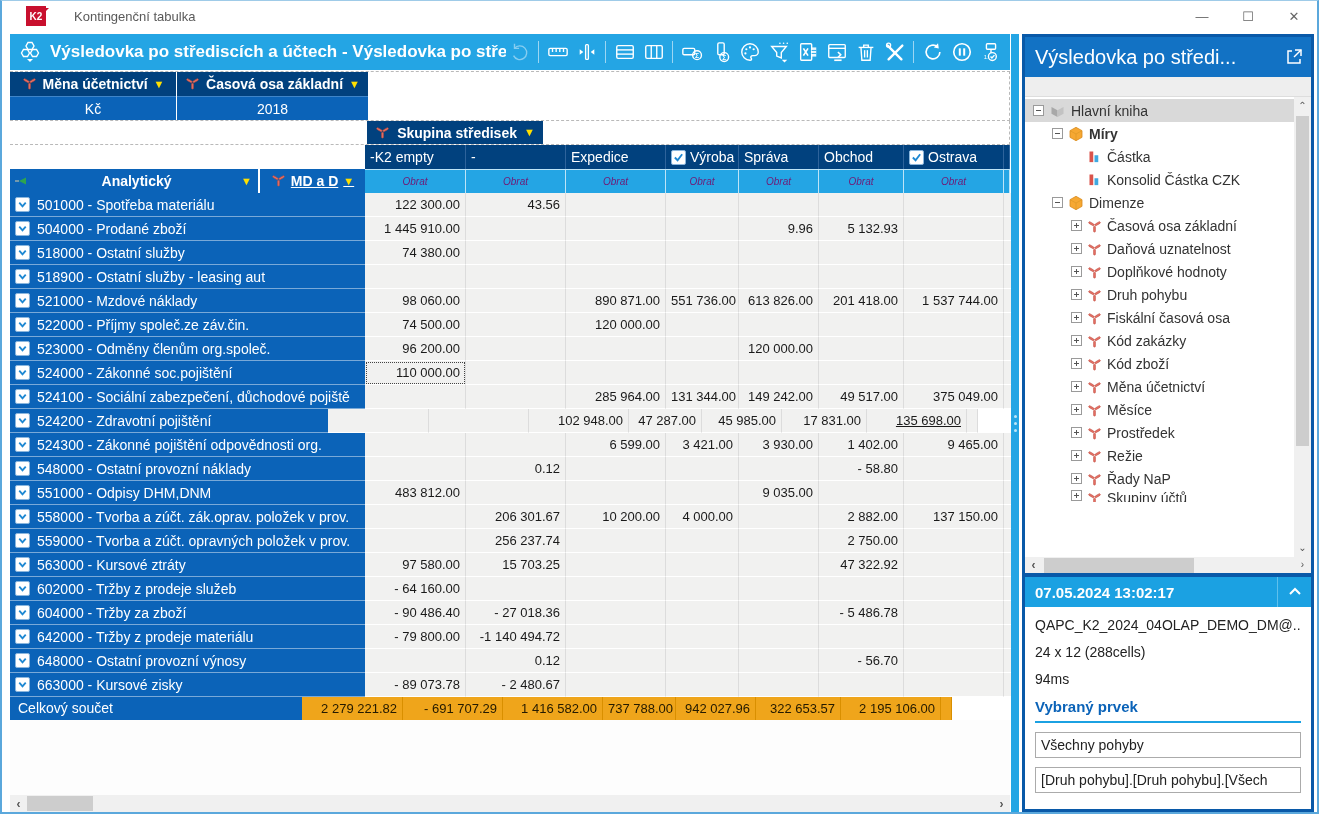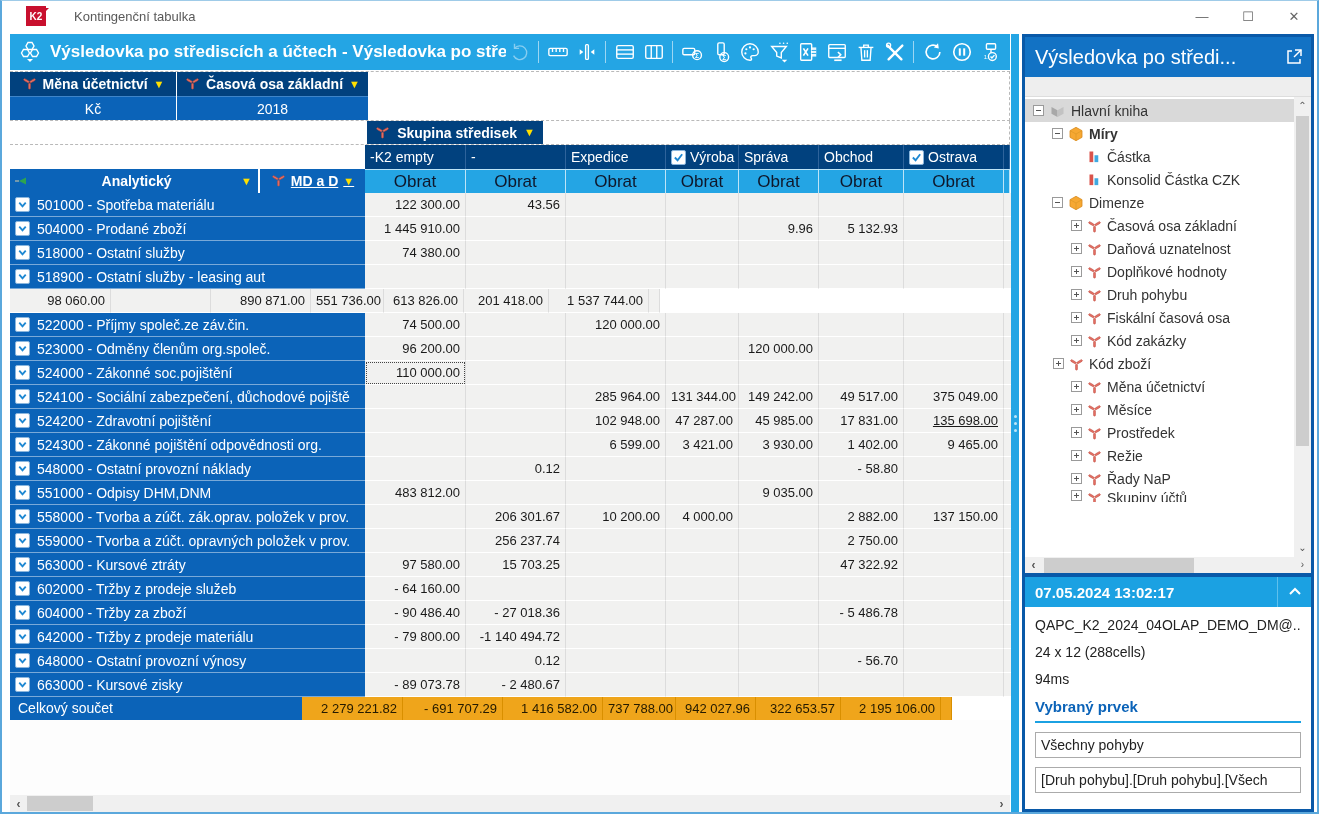--- a/index.html
+++ b/index.html
@@ -37,21 +37,21 @@
   .tri{ color:#FFE000; font-size:11px; line-height:1; }
   .coldim-zone{ height:24px; border:1px dashed #b9b9b9; border-left:none; border-top:none; display:flex; }
   .coldim-chip{ margin-left:357px; width:176px; background:#01417E; color:#fff; font-weight:bold; font-size:14px; display:flex; align-items:center; justify-content:center; gap:7px; cursor:pointer; }
 
   
   .grid{ display:flex; flex-direction:column; }
   .grow{ display:flex; }
   .cell{ flex:0 0 auto; overflow:hidden; white-space:nowrap; }
   .hdr-spacer{ background:#fff; }
   .colhdr{ background:#01417E; color:#fff; font-size:14px; line-height:24px; padding-left:5px; border-right:1px solid #2e639b; display:flex; align-items:center; gap:4px; cursor:pointer; }
-  .measure{ background:#24A5E4; color:#0f172a; font-size:17px; line-height:23px; text-align:center; border-right:1px solid rgba(255,255,255,.7); border-top:1px solid rgba(255,255,255,.7); cursor:pointer; }
+  .measure{ background:#24A5E4; color:#701a75; font-size:10px; line-height:23px; text-align:center; border-right:1px solid rgba(255,255,255,.7); border-top:1px solid rgba(255,255,255,.7); cursor:pointer;font-style:italic; }
   .cornerA,.cornerB{ background:#0B63B8; color:#fff; font-weight:bold; font-size:14px; display:flex; align-items:center; cursor:pointer; }
   .cornerA{ border-right:2px solid #fff; }
   .rowlbl{ background:#0B63B8; color:#fff; font-size:14px; display:flex; align-items:center; gap:7px; padding-left:5px; border-bottom:1px solid rgba(255,255,255,.45); cursor:pointer; }
   .dcell{ background:#F1F1F0; color:#1a1a1a; font-size:13px; line-height:23px; text-align:right; padding:0 5px; border-right:1px solid #dcdcdc; border-bottom:1px solid #fff; cursor:pointer; }
   .dcell.sel{ outline:1px dotted #444; outline-offset:-2px; }
   .totlbl{ background:#0B63B8; color:#fff; font-size:14px; line-height:23px; padding-left:8px; cursor:pointer; }
   .totcell{ background:#EFA51B; color:#241a00; font-size:13px; line-height:23px; text-align:right; padding:0 5px; border-right:1px solid #d98f00; cursor:pointer; }
   .chk{ width:15px; height:15px; background:#fff; border:1px solid #8ab6dd; border-radius:2px; display:inline-flex; align-items:center; justify-content:center; flex:0 0 15px; }
   .chk svg{ display:block; }
   .filler{ flex:1; background:#fdfdfd; }
@@ -464,20 +464,28 @@
             <div class="cell dcell" style="width: 101px; height: 24px;"></div>
             <div class="cell dcell" style="width: 100px; height: 24px;"></div>
             <div class="cell dcell" style="width: 100px; height: 24px;"></div>
             <div class="cell dcell" style="width: 73px; height: 24px;"></div>
             <div class="cell dcell" style="width: 80px; height: 24px;"></div>
             <div class="cell dcell" style="width: 85px; height: 24px;"></div>
             <div class="cell dcell" style="width: 100px; height: 24px;"></div>
             <div class="cell dcell" style="width: 6px; height: 24px;"></div>
           </div>
           <div class="grow">
+            <div class="cell rowlbl" style="width: 355px; height: 24px;">
+              <span class="chk">
+                <svg width="11" height="11" viewBox="0 0 12 12">
+                  <polyline points="2.5,4 6,8 9.5,4" fill="none" stroke="#1E88D2" stroke-width="2"></polyline>
+                </svg>
+              </span>
+              <span>521000 - Mzdové náklady</span>
+            </div>
             <div class="cell dcell" style="width: 101px; height: 24px;">98 060.00</div>
             <div class="cell dcell" style="width: 100px; height: 24px;"></div>
             <div class="cell dcell" style="width: 100px; height: 24px;">890 871.00</div>
             <div class="cell dcell" style="width: 73px; height: 24px;">551 736.00</div>
             <div class="cell dcell" style="width: 80px; height: 24px;">613 826.00</div>
             <div class="cell dcell" style="width: 85px; height: 24px;">201 418.00</div>
             <div class="cell dcell" style="width: 100px; height: 24px;">1 537 744.00</div>
             <div class="cell dcell" style="width: 6px; height: 24px;"></div>
           </div>
           <div class="grow">
@@ -546,21 +554,21 @@
             <div class="cell dcell" style="width: 101px; height: 24px;"></div>
             <div class="cell dcell" style="width: 100px; height: 24px;"></div>
             <div class="cell dcell" style="width: 100px; height: 24px;">285 964.00</div>
             <div class="cell dcell" style="width: 73px; height: 24px;">131 344.00</div>
             <div class="cell dcell" style="width: 80px; height: 24px;">149 242.00</div>
             <div class="cell dcell" style="width: 85px; height: 24px;">49 517.00</div>
             <div class="cell dcell" style="width: 100px; height: 24px;">375 049.00</div>
             <div class="cell dcell" style="width: 6px; height: 24px;"></div>
           </div>
           <div class="grow">
-            <div class="cell rowlbl" style="width: 355px; height: 24px; text-align: right;">
+            <div class="cell rowlbl" style="width: 318px; height: 24px; text-align: right;">
               <span class="chk">
                 <svg width="11" height="11" viewBox="0 0 12 12">
                   <polyline points="2.5,4 6,8 9.5,4" fill="none" stroke="#1E88D2" stroke-width="2"></polyline>
                 </svg>
               </span>
               <span>524200 - Zdravotní pojištění</span>
             </div>
             <div class="cell dcell" style="width: 101px; height: 24px;"></div>
             <div class="cell dcell" style="width: 100px; height: 24px;"></div>
             <div class="cell dcell" style="width: 100px; height: 24px;">102 948.00</div>
@@ -970,21 +978,21 @@
                       <rect x="10.6" y="1.5" width="2.8" height="9.5" rx="1.4"></rect>
                     </g>
                     <g transform="rotate(-60 12 12)">
                       <rect x="10.6" y="1.5" width="2.8" height="9.5" rx="1.4"></rect>
                     </g>
                   </g>
                 </svg>
               </span>
               <span>Kód zakázky</span>
             </div>
-            <div class="titem" style="padding-left: 28px;">
+            <div class="titem" style="padding-left: 46px;">
               <span class="ebox plus"></span>
               <span style="display: flex;">
                 <svg width="15" height="15" viewBox="0 0 24 24">
                   <g fill="#E8756A" stroke="#C0493D" stroke-width="1">
                     <g transform="rotate(180 12 12)">
                       <rect x="10.6" y="1.5" width="2.8" height="9.5" rx="1.4"></rect>
                     </g>
                     <g transform="rotate(60 12 12)">
                       <rect x="10.6" y="1.5" width="2.8" height="9.5" rx="1.4"></rect>
                     </g>

